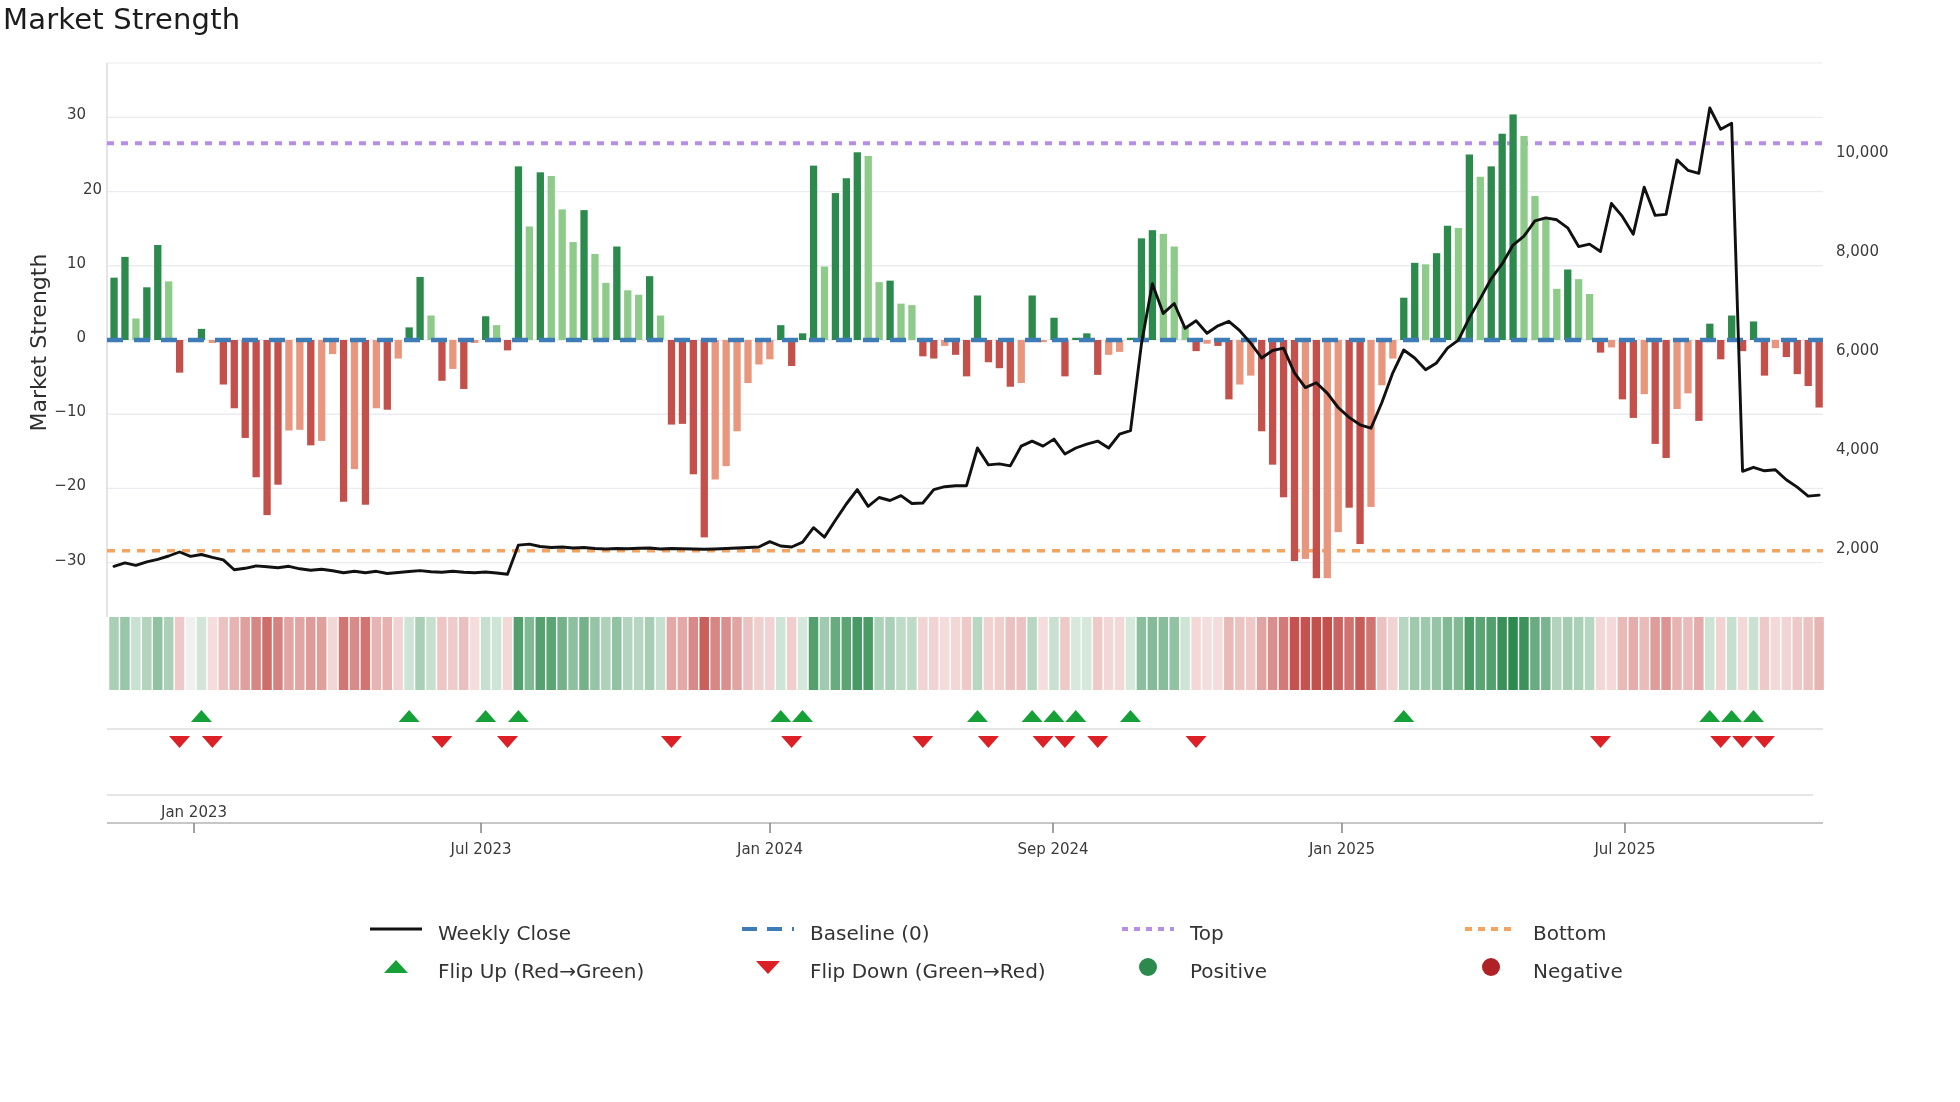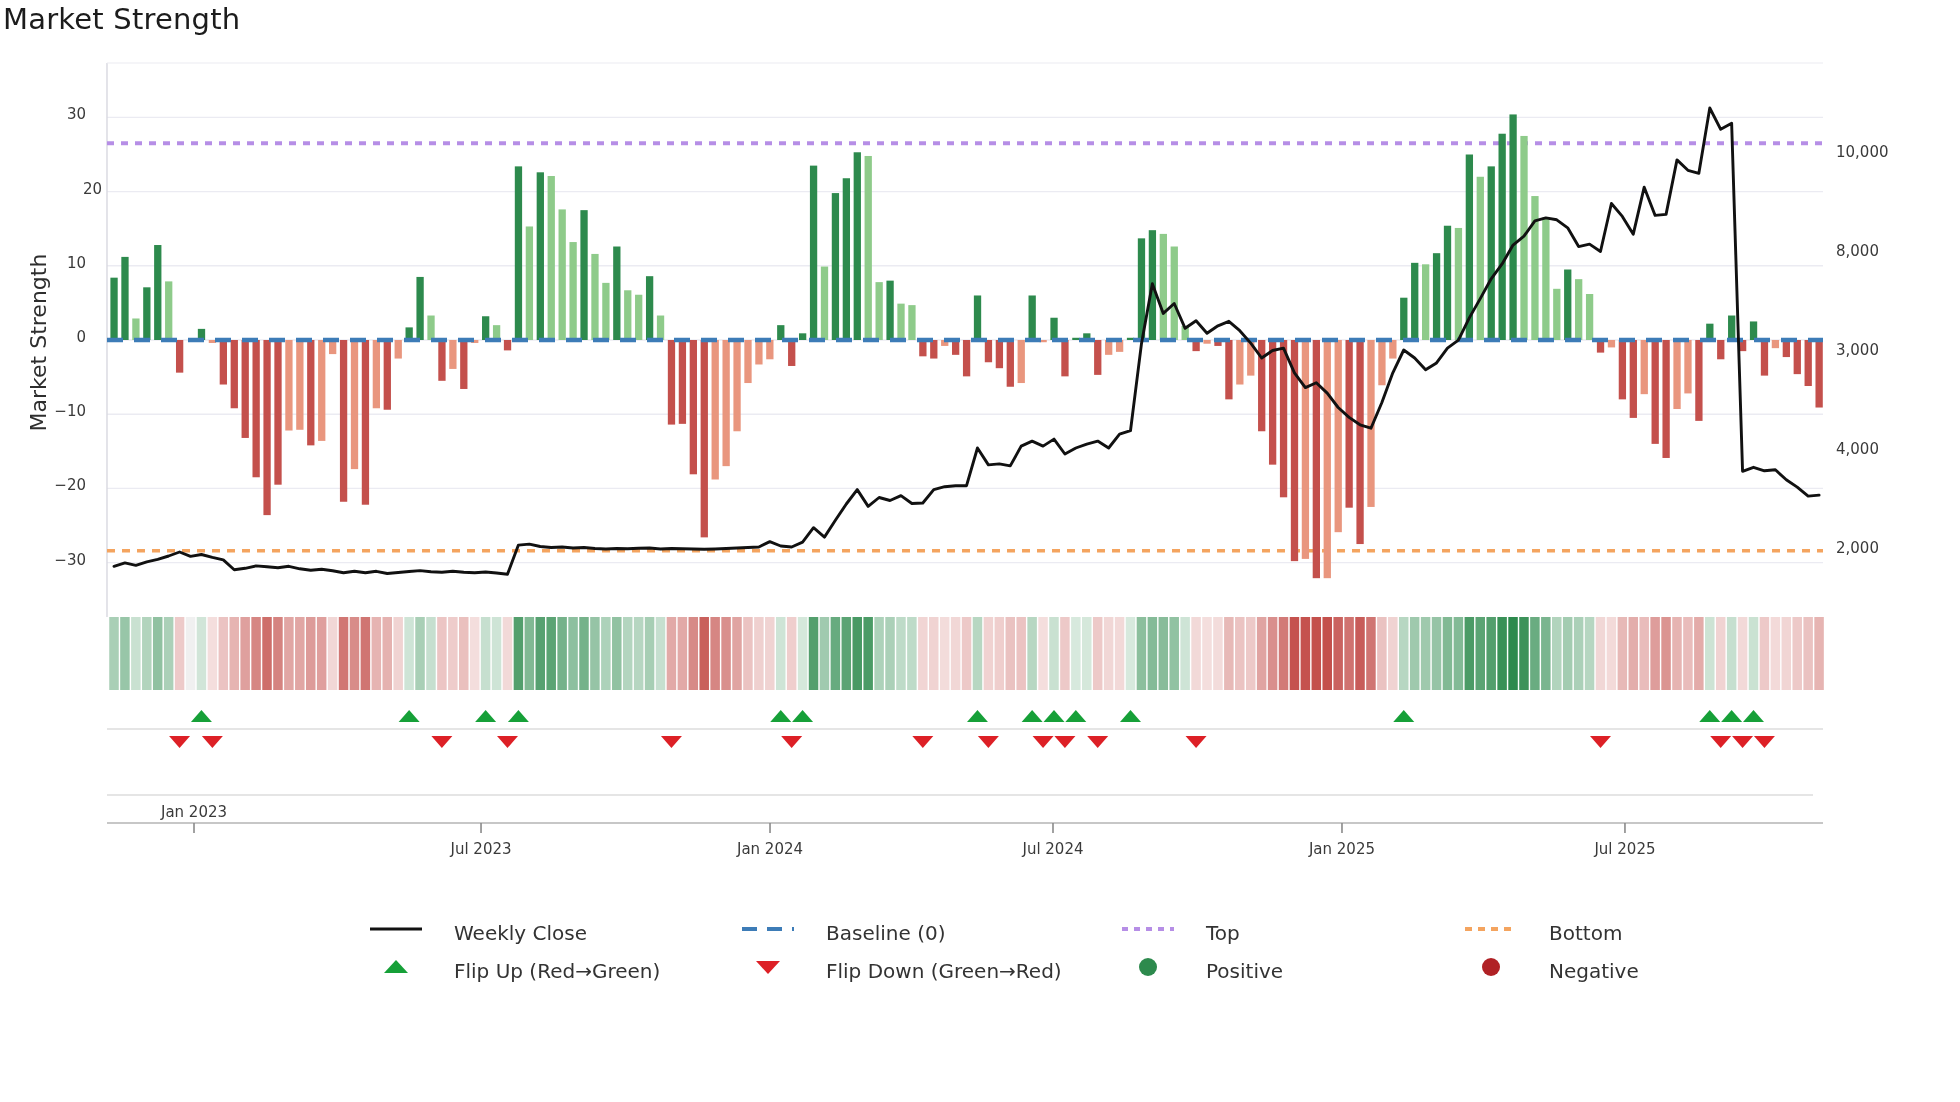--- a/index.html
+++ b/index.html
@@ -10,21 +10,21 @@
   .ylab-left{position:absolute;left:-62px;top:330px;width:200px;text-align:center;
              transform:rotate(-90deg);font-size:22px;color:#2e2e2e;}
   .tick{position:absolute;font-size:15px;color:#3a3a3a;}
   .tick.left{width:78px;text-align:right;}
   .tick.right{text-align:left;}
   .tick.xaxis{width:120px;text-align:center;}
   .source{position:absolute;left:1503px;top:771px;width:400px;text-align:right;
           font-size:19px;color:#9a9a9a;}
   .legend{position:absolute;left:0;top:918px;width:1960px;}
   .lrow{position:absolute;left:0;width:1960px;height:30px;}
-  .litem{position:absolute;display:flex;align-items:center;gap:30px;height:30px;}
+  .litem{position:absolute;display:flex;align-items:center;gap:14px;height:30px;}
   .litem .txt{font-size:20px;color:#333;white-space:nowrap;}
   .sw{width:56px;height:22px;display:flex;align-items:center;justify-content:center;}
 </style>
 </head>
 <body>
 
 <div class="page">
   <div class="title">Market Strength</div>
 
   <svg id="chart" width="1960" height="1102">
@@ -401,27 +401,27 @@
   <div id="ticks">
       <div class="tick left" style="left:8px;top:105.4px;">30</div>
       <div class="tick left" style="left:24px;top:179.6px;">20</div>
       <div class="tick left" style="left:8px;top:253.8px;">10</div>
       <div class="tick left" style="left:8px;top:328px;">0</div>
       <div class="tick left" style="left:8px;top:402.2px;">−10</div>
       <div class="tick left" style="left:8px;top:476.4px;">−20</div>
       <div class="tick left" style="left:8px;top:550.6px;">−30</div>
       <div class="tick right" style="left:1836px;top:143px;">10,000</div>
       <div class="tick right" style="left:1836px;top:242px;">8,000</div>
-      <div class="tick right" style="left:1836px;top:341px;">3,000</div>
+      <div class="tick right" style="left:1836px;top:341px;">6,000</div>
       <div class="tick right" style="left:1836px;top:440px;">4,000</div>
       <div class="tick right" style="left:1836px;top:539px;">2,000</div>
       <div class="tick xaxis" style="left:134.0076px;top:803px;">Jan 2023</div>
       <div class="tick xaxis" style="left:421.02939999999995px;top:840px;">Jul 2023</div>
       <div class="tick xaxis" style="left:710.0186px;top:840px;">Jan 2024</div>
-      <div class="tick xaxis" style="left:992.9962999999998px;top:840px;">Jul 2024</div>
+      <div class="tick xaxis" style="left:992.9962999999998px;top:840px;">Sep 2024</div>
       <div class="tick xaxis" style="left:1281.9855px;top:840px;">Jan 2025</div>
       <div class="tick xaxis" style="left:1564.9632000000001px;top:840px;">Jul 2025</div>
     </div>
 
 
   <div class="legend">
     <div class="lrow" style="top:0;">
       <div class="litem" style="left:368px">
         <span class="sw">
           <svg width="56" height="22">

